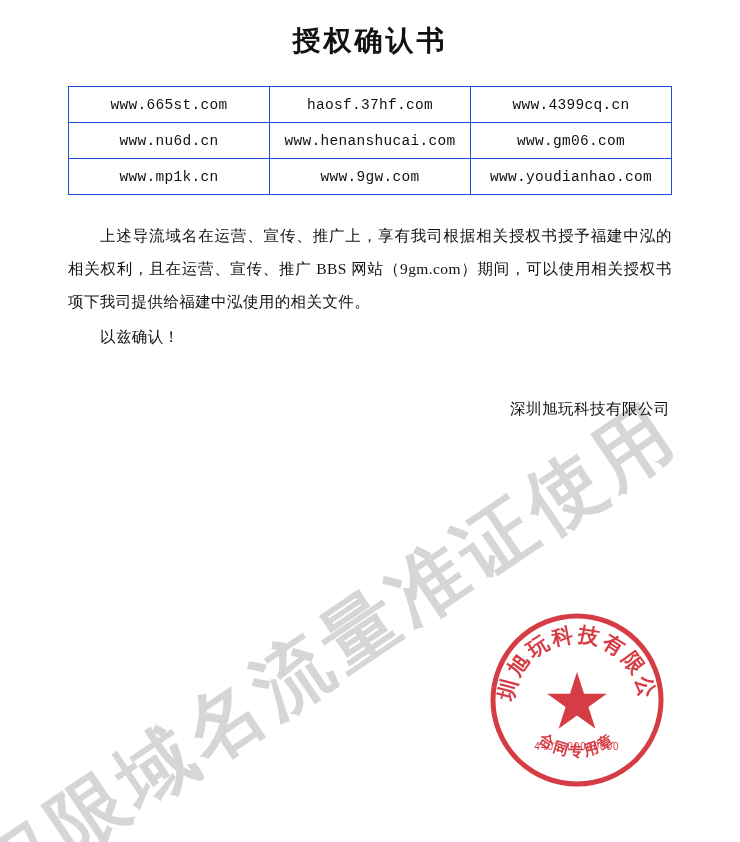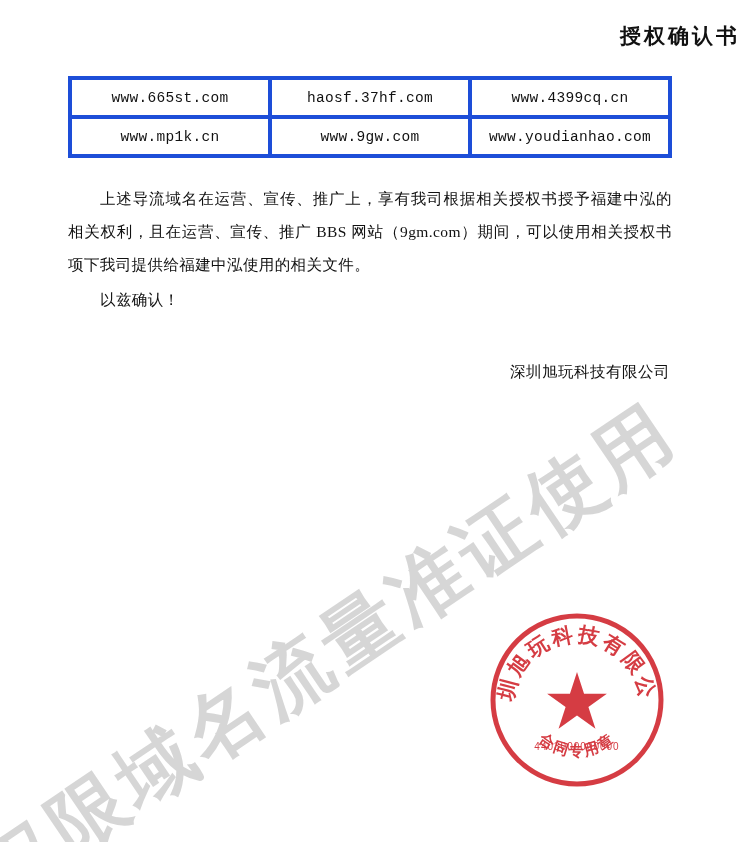--- a/index.html
+++ b/index.html
@@ -16,23 +16,23 @@
     color: #111;
   }
   #page {
     position: relative;
     width: 740px;
     height: 842px;
     box-sizing: border-box;
     padding: 0;
   }
   .doc-title {
-    text-align: right;
+    text-align: center;
     font-family: "Liberation Serif", serif;
-    font-size: 21px;
+    font-size: 28px;
     font-weight: bold;
     letter-spacing: 3px;
     margin: 22px 0 0 0;
     padding: 0;
     position: relative;
     z-index: 3;
   }
   .body-block {
     position: relative;
     z-index: 3;
@@ -54,21 +54,21 @@
     position: relative;
     z-index: 3;
     margin: 22px 68px 0 68px;
   }
   table.domains {
     border-collapse: collapse;
     width: 100%;
     table-layout: fixed;
   }
   table.domains td {
-    border: 4px solid #1d4ed8;
+    border: 1px solid #1d4ed8;
     height: 35px;
     text-align: center;
     vertical-align: middle;
     font-family: "Liberation Mono", monospace;
     font-size: 14.5px;
     letter-spacing: 0.3px;
     color: #111;
     padding: 0 2px;
     white-space: nowrap;
     overflow: hidden;
@@ -140,20 +140,25 @@
 
   <div class="tbl-wrap">
     <table class="domains">
       <tbody>
         <tr>
           <td>www.665st.com</td>
           <td>haosf.37hf.com</td>
           <td>www.4399cq.cn</td>
         </tr>
         <tr>
+          <td>www.nu6d.cn</td>
+          <td>www.henanshucai.com</td>
+          <td>www.gm06.com</td>
+        </tr>
+        <tr>
           <td>www.mp1k.cn</td>
           <td>www.9gw.com</td>
           <td>www.youdianhao.com</td>
         </tr>
       </tbody>
     </table>
   </div>
 
   <div class="body-block" style="margin-top:24px;">
     <p class="para">上述导流域名在运营、宣传、推广上，享有我司根据相关授权书授予福建中泓的相关权利，且在运营、宣传、推广 BBS 网站（9gm.com）期间，可以使用相关授权书项下我司提供给福建中泓使用的相关文件。</p>

